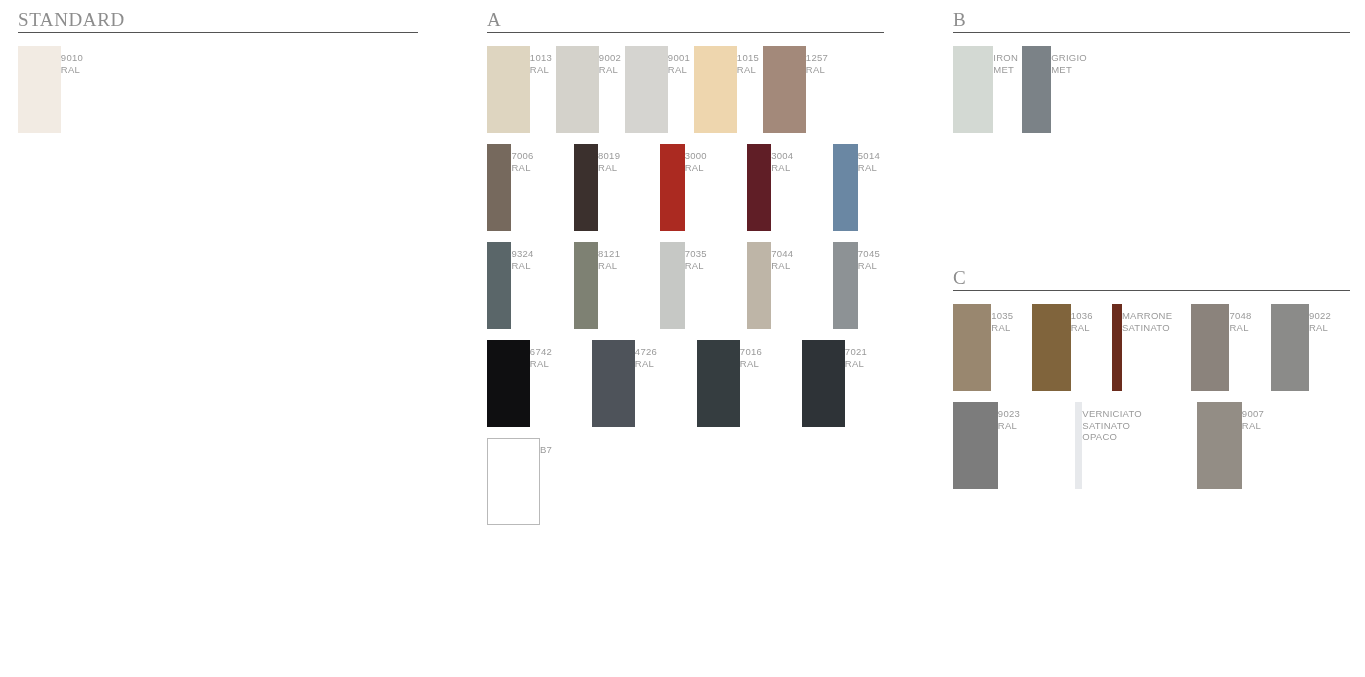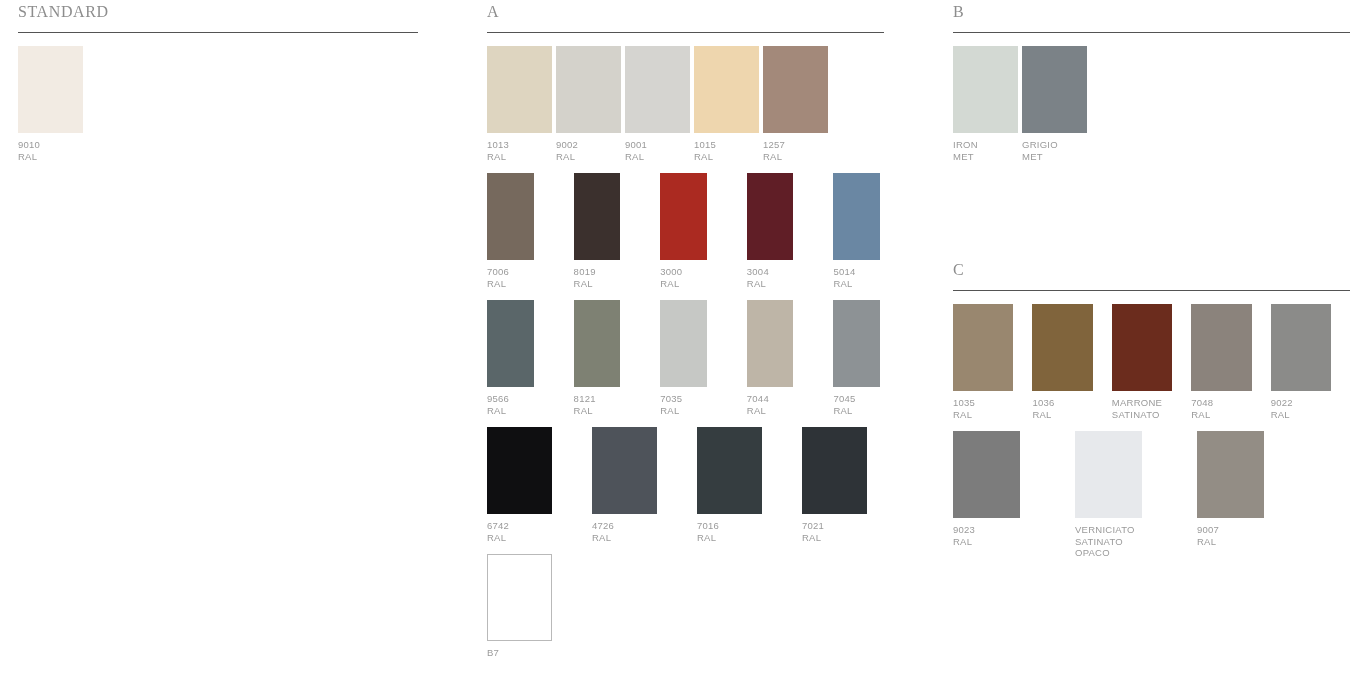--- a/index.html
+++ b/index.html
@@ -27,26 +27,26 @@
   #panel-b        { left: 953px; width: 397px; }
   #panel-c        { left: 953px; top: 258px; width: 397px; }
 
   
   .section-head {
     position: relative;
     height: 33px;
   }
   .section-title {
     font-family: "Liberation Serif", "DejaVu Serif", serif;
-    font-size: 16px;
+    font-size: 19px;
     letter-spacing: 0.6px;
     color: #8d8d8d;
     line-height: 1;
     position: absolute;
-    top: 4px;
+    top: 10px;
     left: 0;
     white-space: nowrap;
   }
   .section-rule {
     position: absolute;
     left: 0;
     right: 0;
     top: 32px;
     height: 1px;
     background: #545454;
@@ -54,21 +54,21 @@
 
   
   .swatch-row {
     display: flex;
     align-items: flex-start;
   }
   .swatch-cell {
     width: 65px;
     margin-right: 4px;
     display: flex;
-    flex-direction: column;
+    flex-direction: row;
   }
   .swatch-cell.wide { width: 67px; margin-right: 19px; }
 
   .swatch-chip {
     width: 100%;
     height: 87px;
     display: block;
   }
   .swatch-chip.outlined {
     border: 1px solid #b9b9b9;
@@ -186,21 +186,21 @@
           <div class="swatch-label">
             <span class="ln">5014</span>
             <span class="ln">RAL</span>
           </div>
         </div>
       </div>
       <div class="swatch-row">
         <div class="swatch-cell">
           <div class="swatch-chip" style="background: rgb(90, 102, 105);"></div>
           <div class="swatch-label">
-            <span class="ln">9566</span>
+            <span class="ln">9324</span>
             <span class="ln">RAL</span>
           </div>
         </div>
         <div class="swatch-cell">
           <div class="swatch-chip" style="background: rgb(126, 129, 115);"></div>
           <div class="swatch-label">
             <span class="ln">8121</span>
             <span class="ln">RAL</span>
           </div>
         </div>

